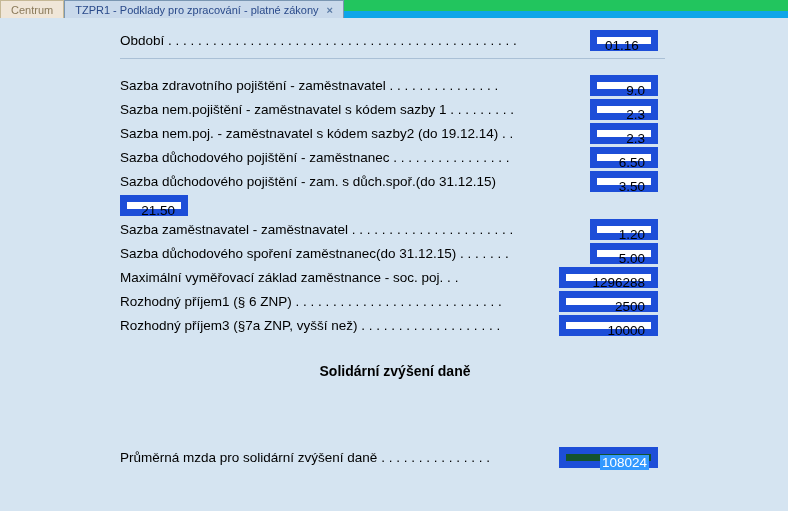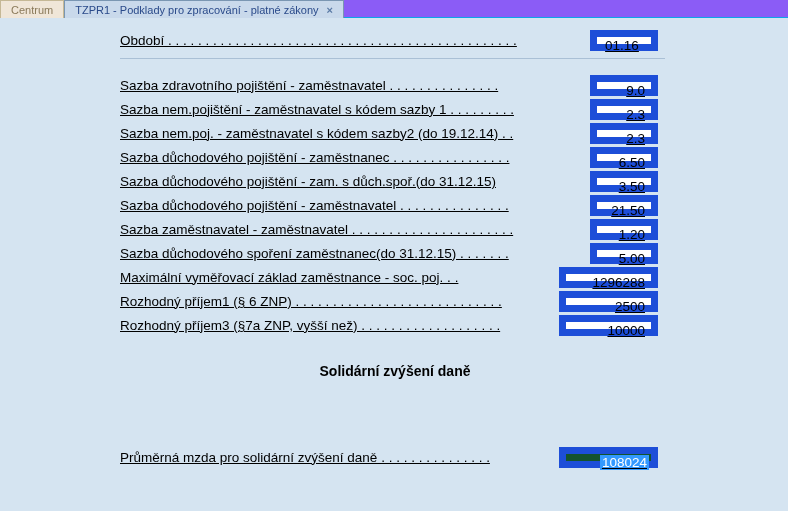--- a/index.html
+++ b/index.html
@@ -6,22 +6,22 @@
   html, body {
     margin: 0; padding: 0;
     width: 788px; height: 511px;
     font-family: Tahoma, Arial, sans-serif;
     font-size: 13px;
     background: #d5e4f1;
     overflow: hidden;
   }
   .tabbar {
     height: 18px;
-    background: #8b5cf6;
-    border-bottom: 1px solid #0ea5e9;
+    background: #22c55e;
+    border-bottom: 7px solid #0ea5e9;
     display: flex;
     align-items: stretch;
     font-size: 11px;
   }
   .tab {
     height: 18px;
     line-height: 16px;
     padding: 0 10px;
     border: 1px solid #9cb1c7;
     border-bottom: none;
@@ -53,21 +53,20 @@
   }
   .form-panel {
     margin-left: 120px;
     width: 550px;
   }
   .row {
     display: flex;
     align-items: center;
     height: 24px;
     margin-bottom: 0;
-    text-decoration: underline;
   }
   .label {
     width: 470px;
     color: #000;
     font-size: 13.5px;
     white-space: nowrap;
     overflow: hidden;
     letter-spacing: 0;
   }
   .input {
@@ -145,21 +144,20 @@
     </div>
     <div class="row">
       <div class="label">Sazba důchodového pojištění - zaměstnanec . . . . . . . . . . . . . . . .</div>
       <div class="input">6.50</div>
     </div>
     <div class="row">
       <div class="label">Sazba důchodového pojištění - zam. s důch.spoř.(do 31.12.15)</div>
       <div class="input">3.50</div>
     </div>
     <div class="row">
-      <div class="label">Sazba důchodového pojištění - zaměstnavatel . . . . . . . . . . . . . . .</div>
       <div class="input">21.50</div>
     </div>
     <div class="row">
       <div class="label">Sazba zaměstnavatel - zaměstnavatel . . . . . . . . . . . . . . . . . . . . . .</div>
       <div class="input">1.20</div>
     </div>
     <div class="row">
       <div class="label">Sazba důchodového spoření zaměstnanec(do 31.12.15) . . . . . . .</div>
       <div class="input">5.00</div>
     </div>

